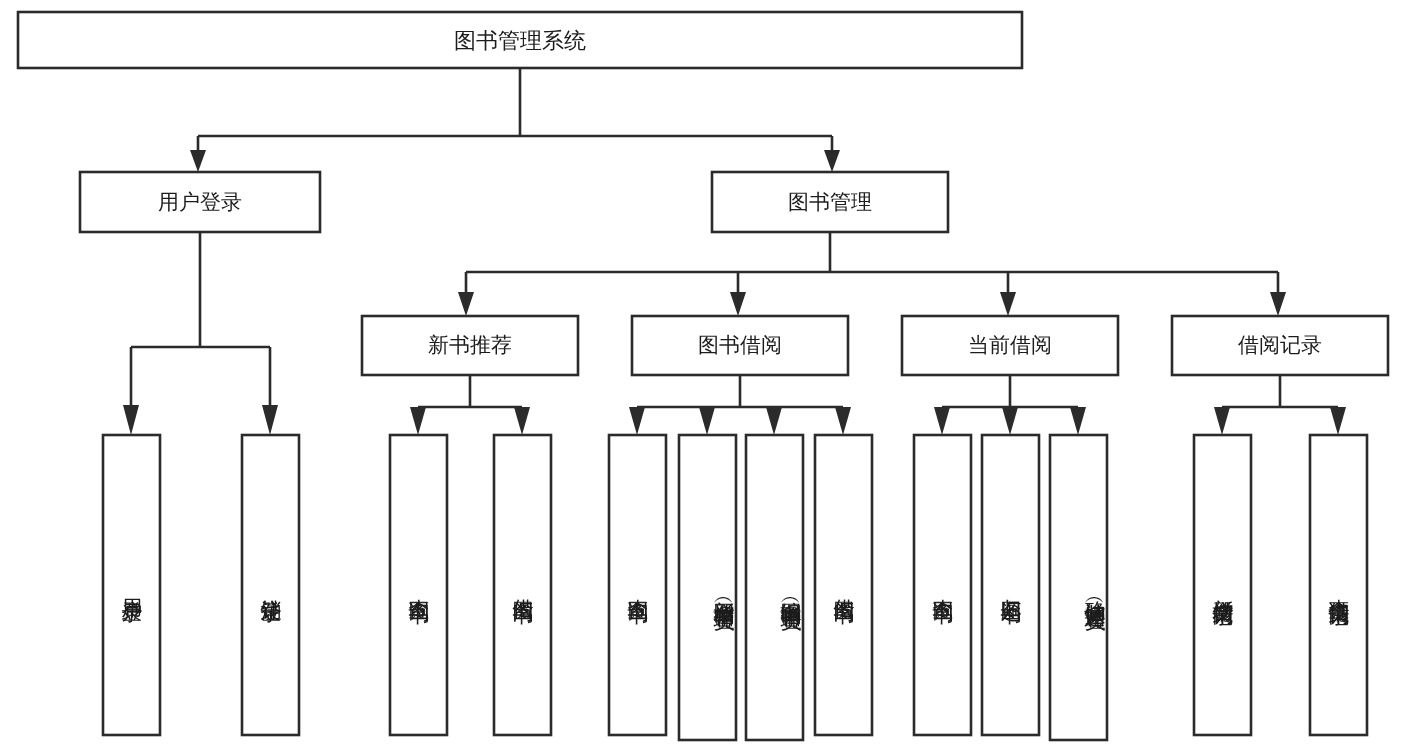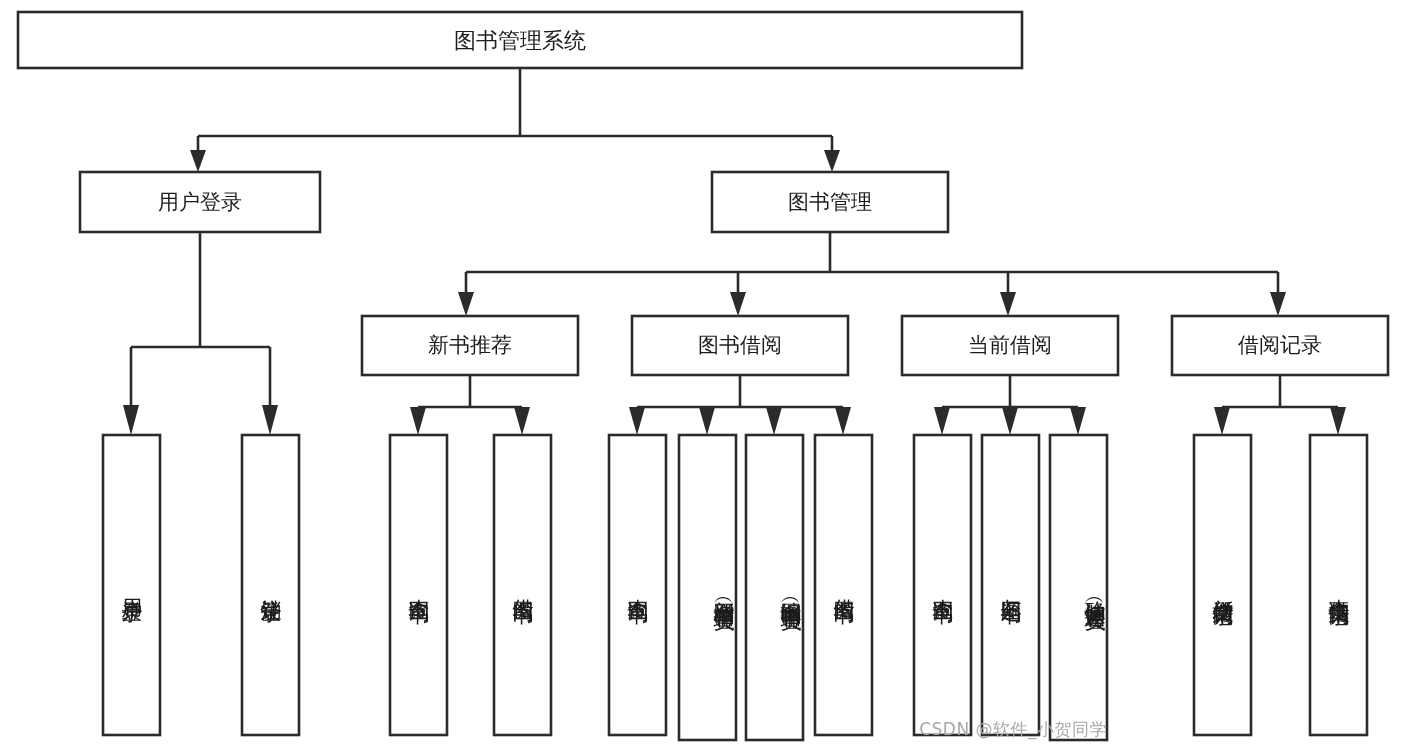--- a/index.html
+++ b/index.html
@@ -207,15 +207,14 @@
   <div class="vlabel" style="left:746px; top:443px; width:57px; height:295px;">编辑图书（管理员）</div>
   <div class="vlabel center-start" style="left:815px; top:435px; width:57px; height:300px;">借阅图书</div>
 
   <div class="vlabel center-start" style="left:914px; top:435px; width:57px; height:300px;">查询图书</div>
   <div class="vlabel center-start" style="left:982px; top:435px; width:57px; height:300px;">归还图书</div>
   <div class="vlabel" style="left:1050px; top:443px; width:57px; height:295px;">确认归还（管理员）</div>
 
   <div class="vlabel center-start" style="left:1194px; top:440px; width:57px; height:292px;">新增借阅记录</div>
   <div class="vlabel center-start" style="left:1310px; top:440px; width:57px; height:292px;">查询借阅记录</div>
 
-  <div class="watermark">CSDN @软件_小贺同学</div>
 
 </div>
 
 </body></html>

